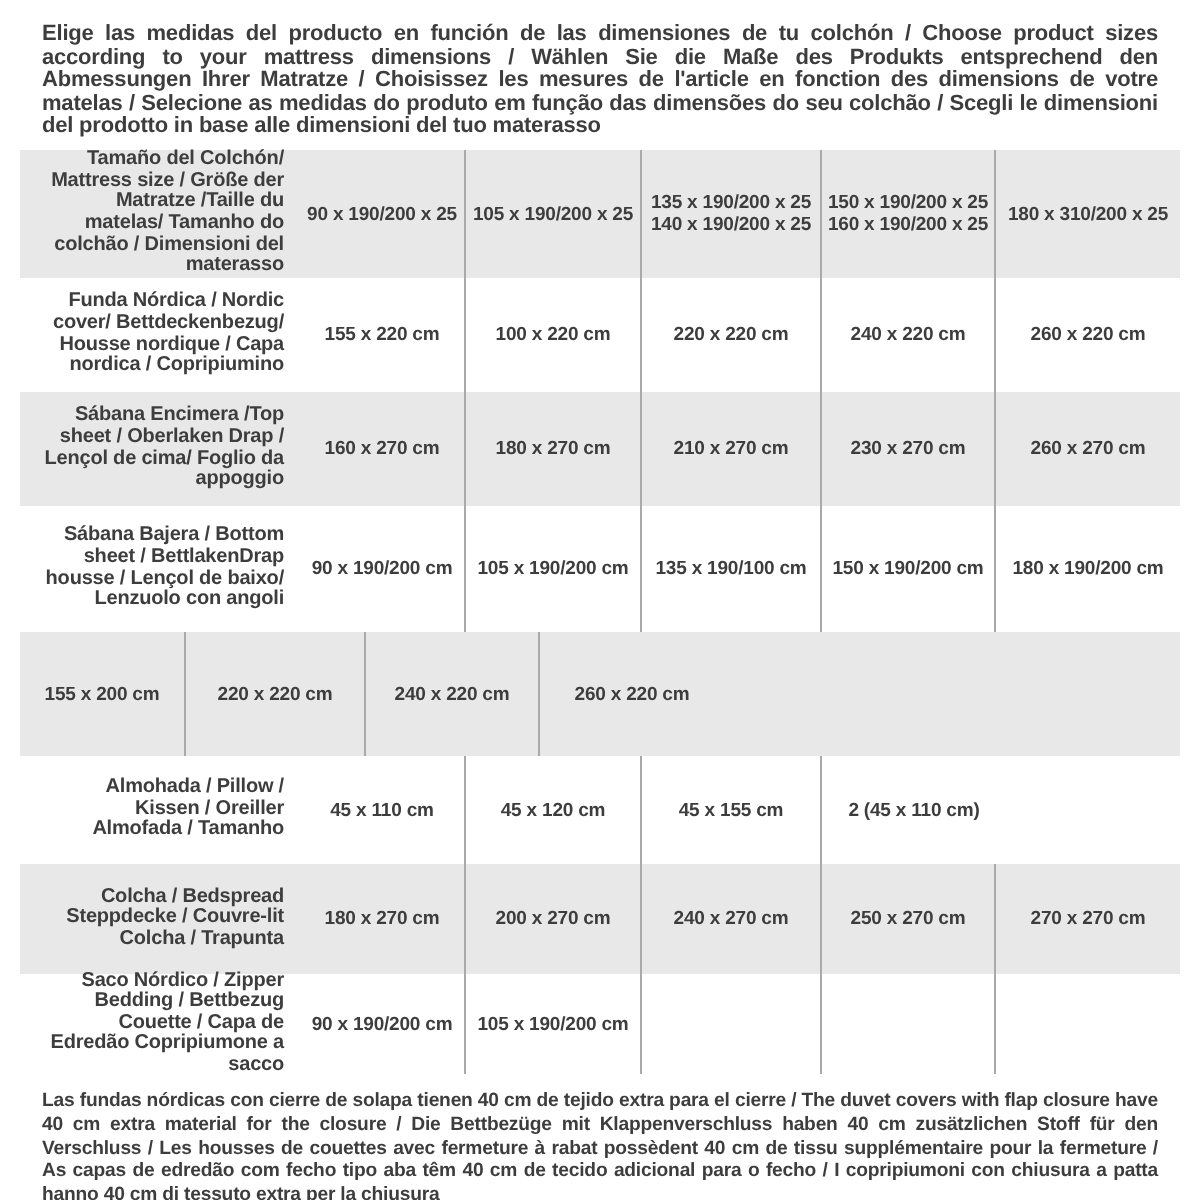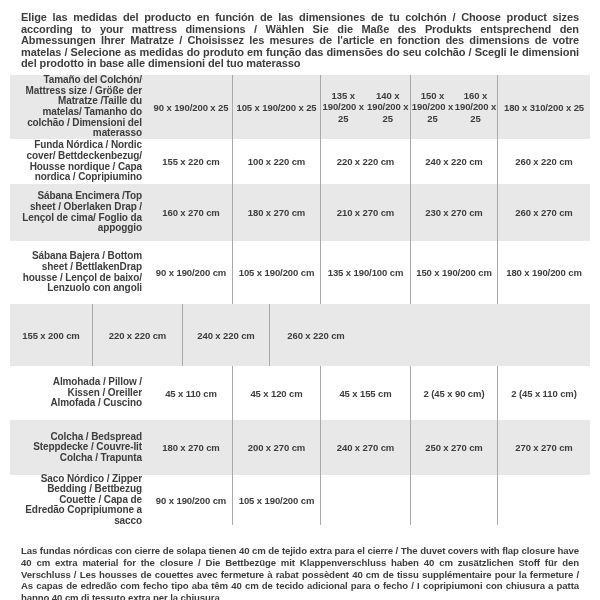--- a/index.html
+++ b/index.html
@@ -15,34 +15,34 @@
   .intro {
     position:absolute; top:12px; left:21px; width:558px;
     font-size:11px; line-height:11.6px;
     text-align:justify; letter-spacing:-0.1px;
   }
   .size-table {
     position:absolute; top:75px; left:10px; width:580px;
   }
   .row { display:flex; width:100%; }
   .row.gray { background:#e8e8e8; }
-  .r1{height:64px}.r2{height:45px}.r3{height:57px}.r4{height:63px}
+  .r1{height:64px}.r2{height:57px}.r3{height:57px}.r4{height:63px}
   .r5{height:62px}.r6{height:54px}.r7{height:55px}.r8{height:50px}
   .cell {
     display:flex; align-items:center; justify-content:center;
     text-align:center; font-size:9.5px; letter-spacing:-0.1px;
   }
   .cell.label {
     width:140px; justify-content:flex-start; text-align:right;
     padding-left:11px; padding-right:8px;
     font-size:10px; line-height:10.6px;
   }
   .c2{width:82px}.c3{width:88px}.c4{width:90px}.c5{width:87px}.c6{width:93px}
   .bl { border-left:1px solid #a9a9a9; }
-  .stack { flex-direction:row; line-height:11.5px; }
+  .stack { flex-direction:column; line-height:11.5px; }
   .footnote {
     position:absolute; top:545px; left:21px; width:558px;
     font-size:9.6px; line-height:11.8px;
     text-align:justify; letter-spacing:-0.1px;
   }
 </style>
 </head>
 <body>
 
 <div>
@@ -94,25 +94,24 @@
     </div>
 
     <div class="row gray r5">
       <div class="cell c2">155 x 200 cm</div>
       <div class="cell c4 bl">220 x 220 cm</div>
       <div class="cell c5 bl">240 x 220 cm</div>
       <div class="cell c6 bl">260 x 220 cm</div>
     </div>
 
     <div class="row r6">
-      <div class="cell label">Almohada  / Pillow / Kissen / Oreiller Almofada / Cuscino</div>
+      <div class="cell label">Almohada  / Pillow / Kissen / Oreiller Almofada / Tamanho</div>
       <div class="cell c2">45 x 110 cm</div>
       <div class="cell c3 bl">45 x 120 cm</div>
       <div class="cell c4 bl">45 x 155 cm</div>
-      <div class="cell c5 bl">2 (45 x 90 cm)</div>
       <div class="cell c6 bl">2 (45 x 110 cm)</div>
     </div>
 
     <div class="row gray r7">
       <div class="cell label">Colcha / Bedspread Steppdecke / Couvre-lit Colcha / Trapunta</div>
       <div class="cell c2">180 x 270 cm</div>
       <div class="cell c3 bl">200 x 270 cm</div>
       <div class="cell c4 bl">240 x 270 cm</div>
       <div class="cell c5 bl">250 x 270 cm</div>
       <div class="cell c6 bl">270 x 270 cm</div>

